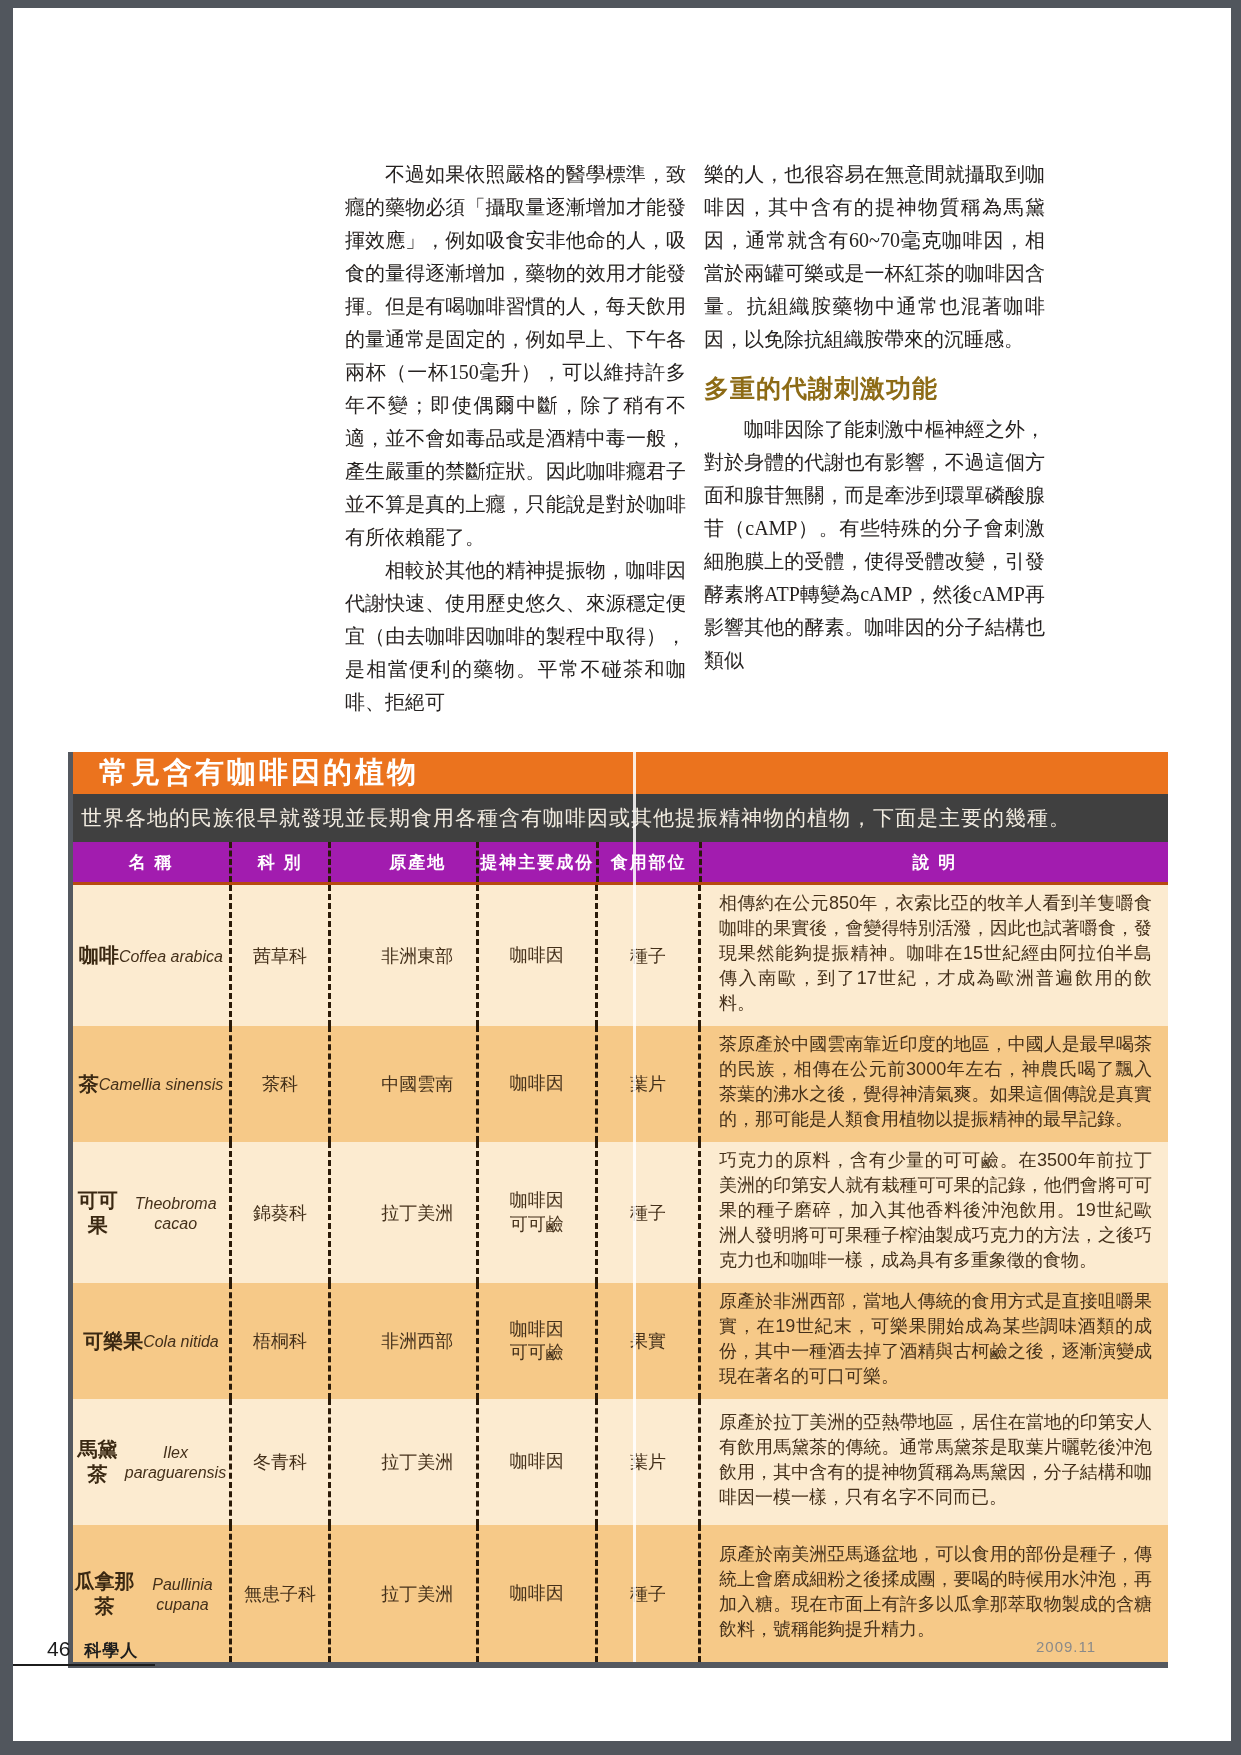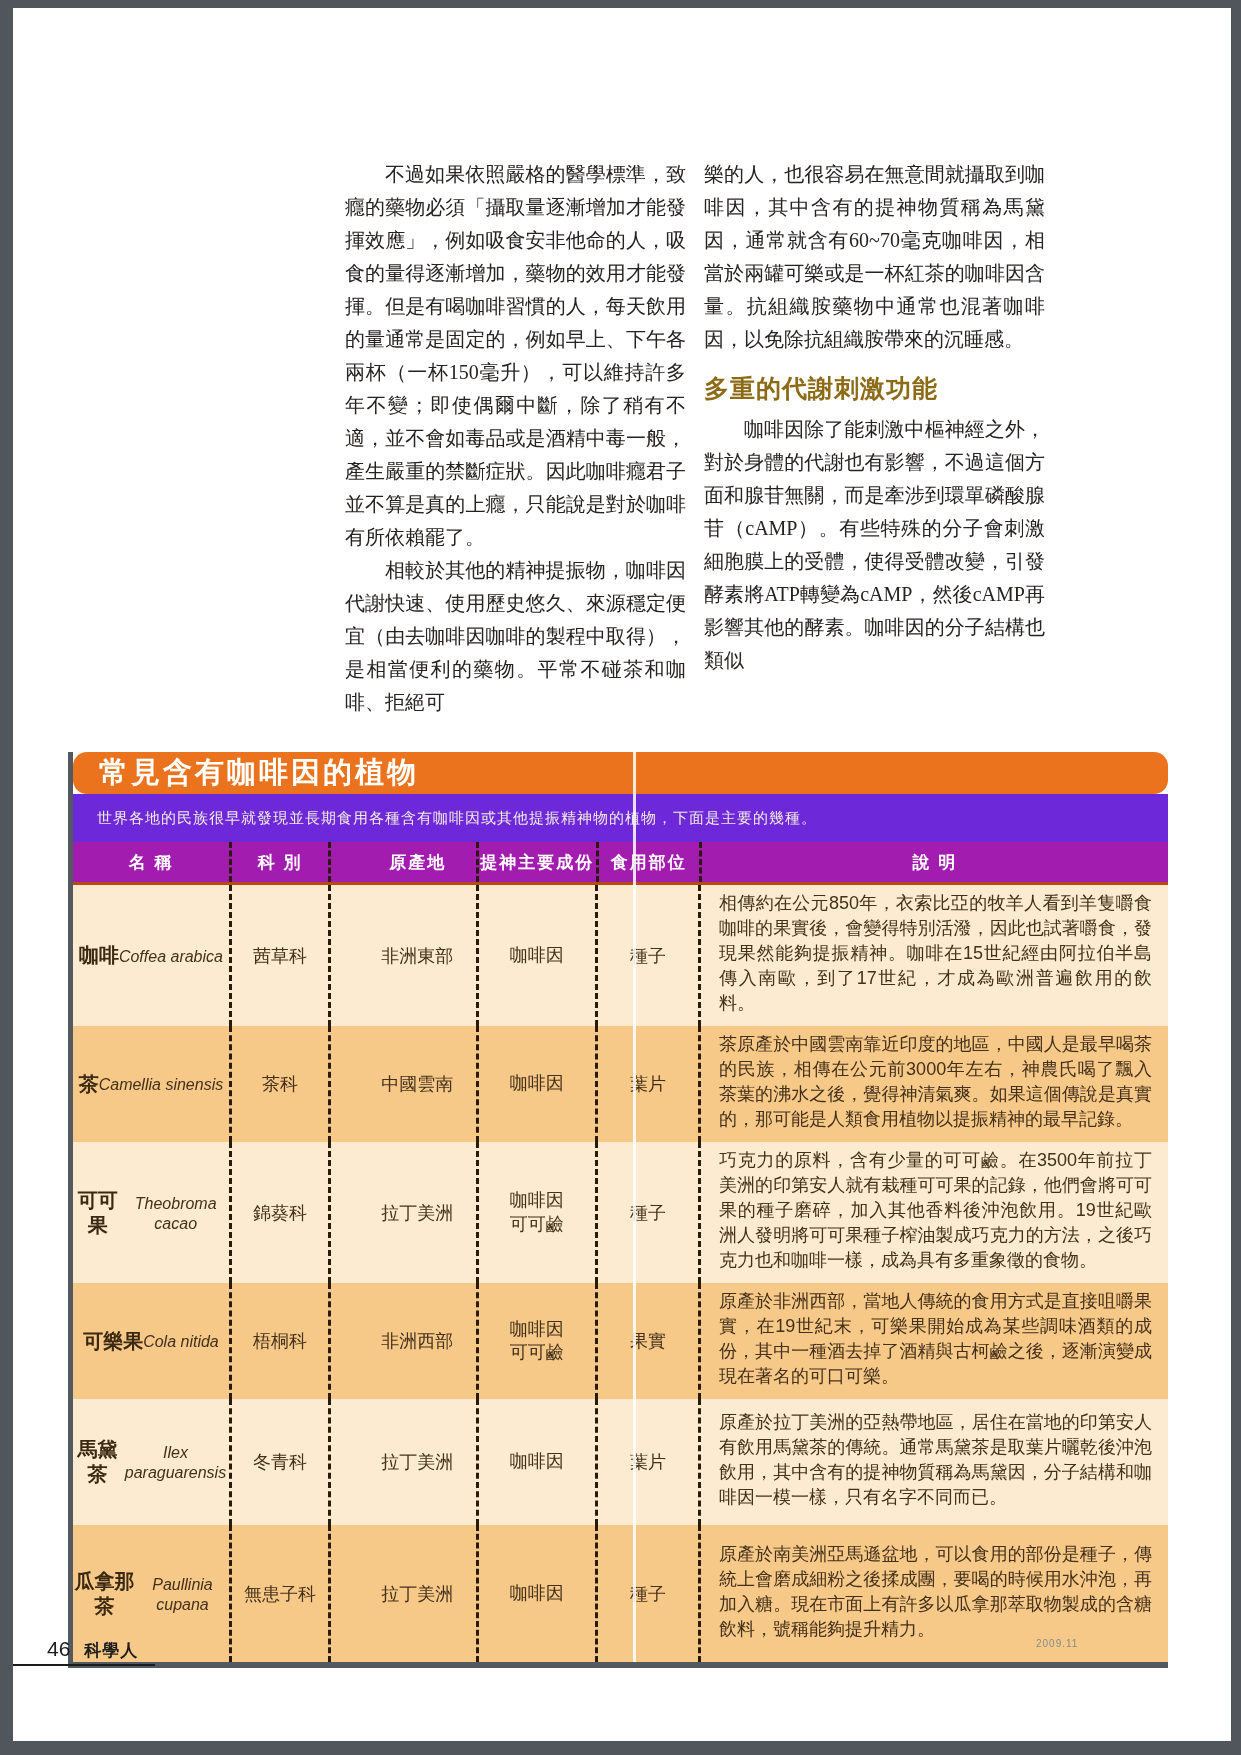--- a/index.html
+++ b/index.html
@@ -39,27 +39,27 @@
     position:absolute; left:55px; top:744px; width:1100px;
     border-left:5px solid #54585f;
     border-bottom:6px solid #54585f;
     box-sizing:border-box;
     color:#44301a;
   }
   .ib-title {
     height:42px; background:#eb731e;
     display:flex; align-items:center;
     padding-left:26px;
-    color:#ffffff; font-size:29px; font-weight:bold; letter-spacing:3px;border-radius:14px;
+    color:#ffffff; font-size:29px; font-weight:bold; letter-spacing:3px;
   }
   .ib-subtitle {
-    height:48px; background:#6d28d9;
+    height:48px; background:#404040;
     display:flex; align-items:center;
-    padding-left:24px;
-    color:#f2ece1; font-size:15px; letter-spacing:1px;
+    padding-left:8px;
+    color:#f2ece1; font-size:21px; letter-spacing:1px;
   }
   .ib-header {
     height:40px; background:#a21caf;
     display:flex;
     border-bottom:3px solid #b64a10;
     box-sizing:content-box;
   }
   .ib-header .hc {
     display:flex; align-items:center; justify-content:center;
     color:#ffffff; font-size:17px; font-weight:bold; letter-spacing:2px;
@@ -99,21 +99,21 @@
     color:#1c1c1c;
   }
   .footer-left .pagenum { font-size:21px; }
   .footer-left .brand { font-size:17px; font-weight:bold; letter-spacing:1px; }
   .footer-rule {
     position:absolute; left:0; top:1656px; width:142px; height:2px;
     background:#1c1c1c;
   }
   .footer-right {
     position:absolute; left:1023px; top:1630px;
-    font-size:10px; color:#8a8a8a; letter-spacing:1px;
+    font-size:15px; color:#8a8a8a; letter-spacing:1px;
   }
 </style>
 </head>
 <body>
 
 <div class="page">
 
   <div class="article">
     <div class="col">
       <p class="indent">不過如果依照嚴格的醫學標準，致癮的藥物必須「攝取量逐漸增加才能發揮效應」，例如吸食安非他命的人，吸食的量得逐漸增加，藥物的效用才能發揮。但是有喝咖啡習慣的人，每天飲用的量通常是固定的，例如早上、下午各兩杯（一杯150毫升），可以維持許多年不變；即使偶爾中斷，除了稍有不適，並不會如毒品或是酒精中毒一般，產生嚴重的禁斷症狀。因此咖啡癮君子並不算是真的上癮，只能說是對於咖啡有所依賴罷了。</p>

